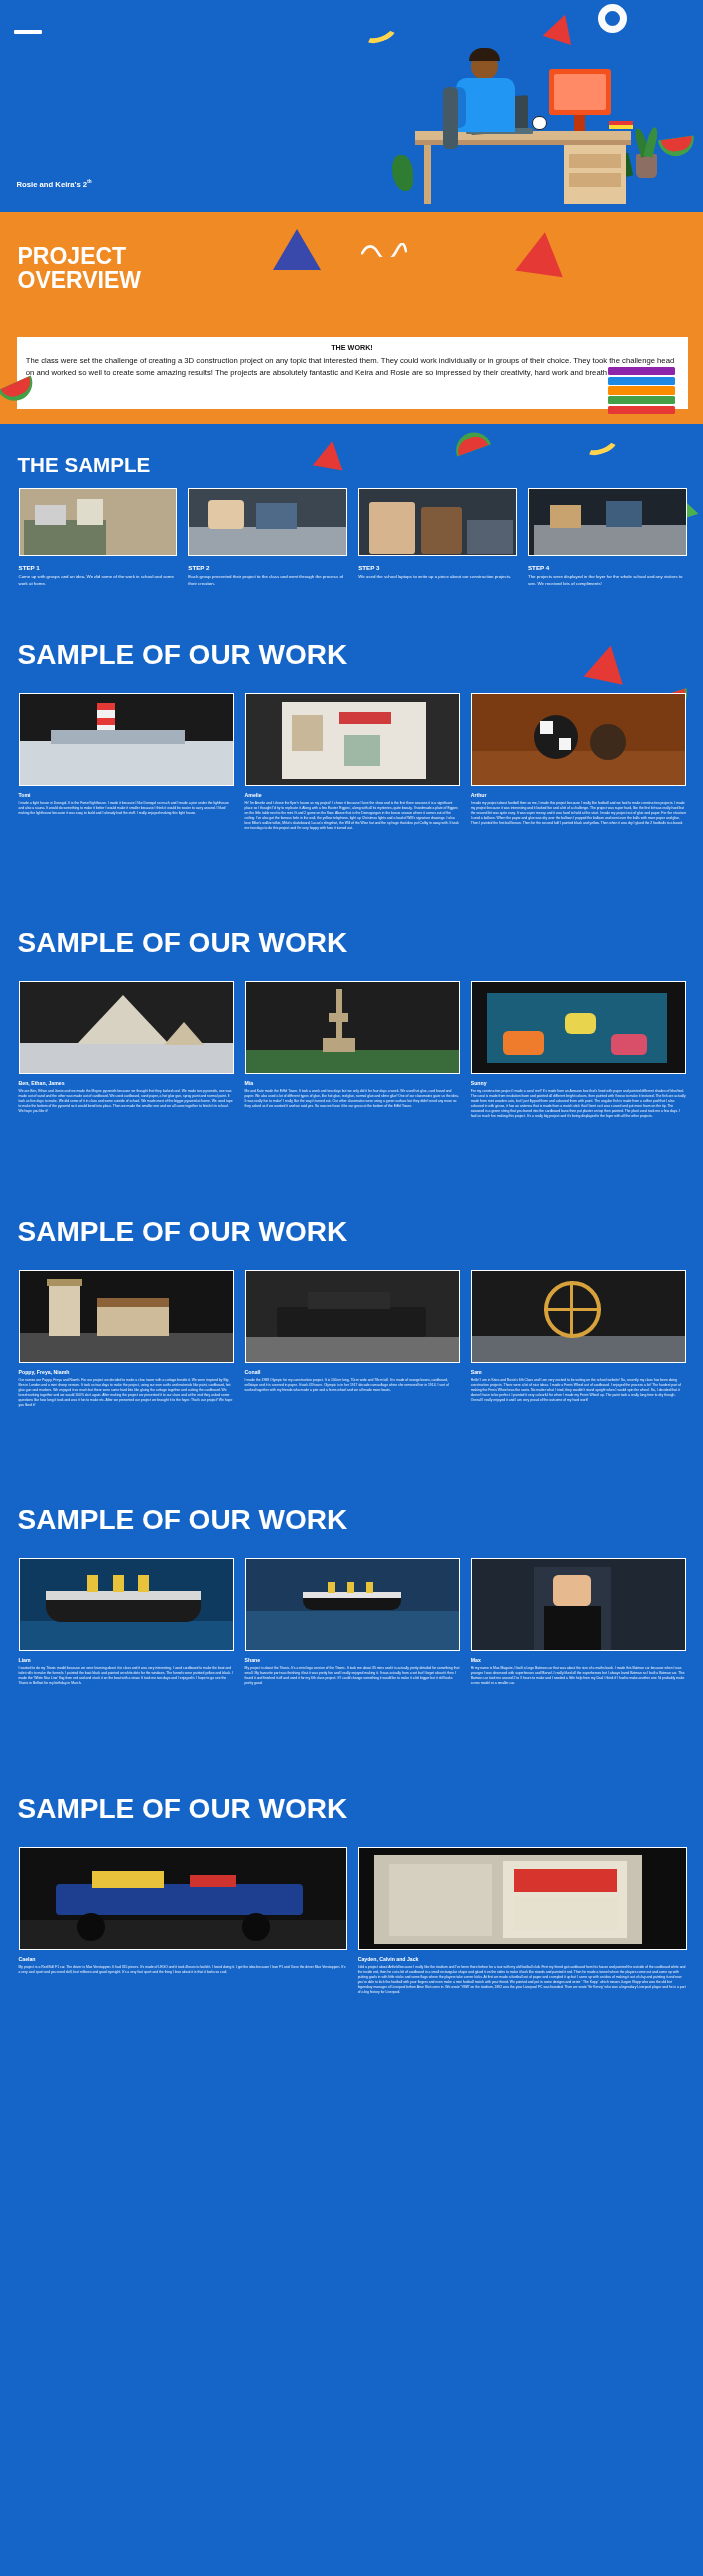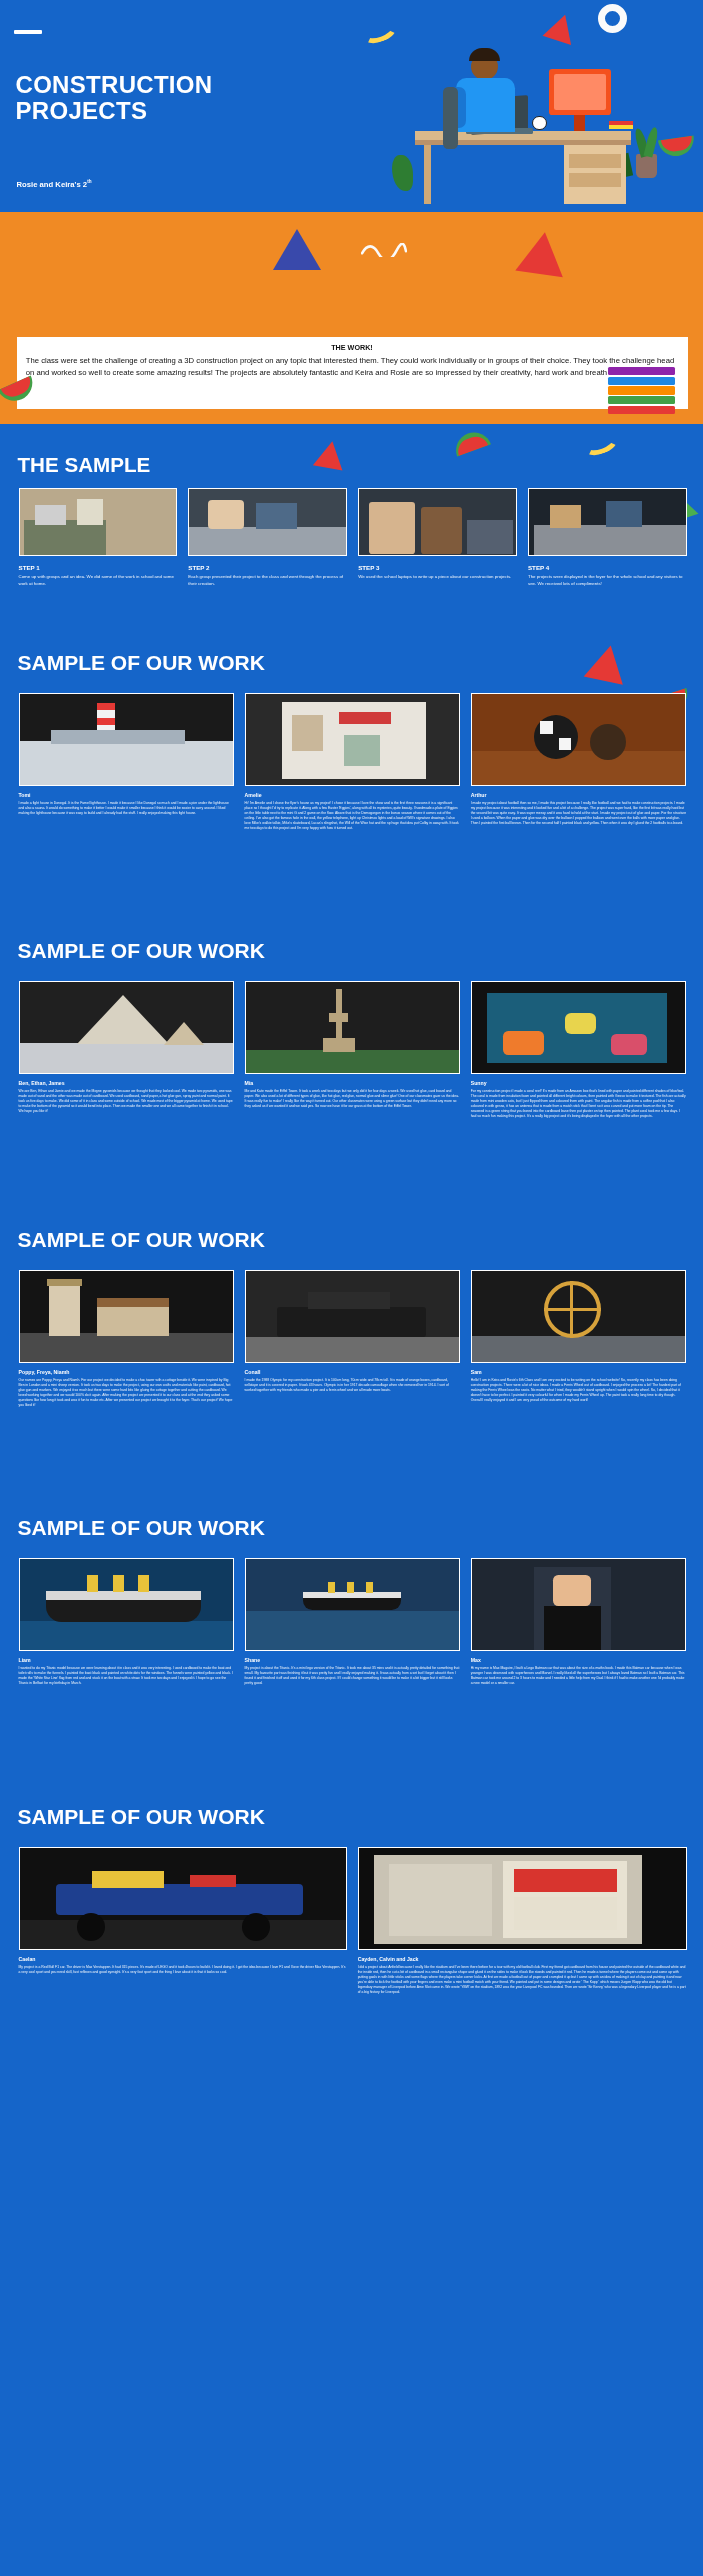--- a/index.html
+++ b/index.html
@@ -106,21 +106,21 @@
   .step-photo {
     height: 68px; background: #6d6f72; border: 1.5px solid #ffffff;
     position: relative; overflow: hidden;
   }
   .step-title { font-size: 6.2px; font-weight: bold; margin: 8.2px 0 3.1px; }
   .step-text { font-size: 4.4px; line-height: 1.45; opacity: .95; }
 
   
   .sample { position: absolute; left: 0; width: 704px; background: #1565c9; overflow: hidden; }
   .sample h2 {
-    position: absolute; left: 17.5px; top: 20px; font-size: 21px; font-weight: bold;
+    position: absolute; left: 17.5px; top: 8px; font-size: 28px; font-weight: bold;
   }
   .sample .row {
     position: absolute; left: 18.5px; top: 62px; width: 668px;
     display: grid; gap: 10.3px;
   }
   .cols-3 { grid-template-columns: repeat(3, 1fr); }
   .photo {
     height: 93px; background: #55585c; border: 1.5px solid #ffffff;
     position: relative; overflow: hidden;
   }
@@ -133,21 +133,20 @@
   .ph-el { position: absolute; }
 
   
   #sample5 .row { grid-template-columns: repeat(2, 1fr); }
 </style>
 </head>
 <body>
 
 <section id="hero">
   <div class="bar"></div>
-  <h1>CONSTRUCTION PROJECTS</h1>
   <div class="sub">
     <span>Rosie and Keira's 2</span><sup>th</sup>
   </div>
 
   <div class="shape banana" style="left:361px; top:20.6px;"></div>
   <div class="shape tri" style="left:546px; top:14.4px; transform:rotate(18deg);"></div>
   <div class="shape donut" style="left:598px; top:4.1px;"></div>
   <div class="shape melon" style="left:659px; top:138px; transform:rotate(-8deg);"></div>
   <div class="shape" style="left:392px; top:155px;">
     <div style="width:20.6px;height:36px;background:#2e7d32;border-radius:40% 60% 30% 70%;"></div>
@@ -185,20 +184,21 @@
 
     <div class="ds" style="left:138px; top:91px; width:14.4px; height:14.4px; background:#ffffff; border:1.5px solid #222; border-radius:50%;"></div>
 
     <div class="ds" style="left:242px; top:129px; width:20.6px; height:24px; background:#8d6e63; border-radius:2.1px 2.1px 5.2px 5.2px;"></div>
     <div class="ds" style="left:243px; top:103px; width:9.3px; height:29px; background:#2e7d32; border-radius:50% 50% 0 0; transform:rotate(-16deg);"></div>
     <div class="ds" style="left:253px; top:102px; width:9.3px; height:30px; background:#388e3c; border-radius:50% 50% 0 0; transform:rotate(14deg);"></div>
   </div>
 </section>
 
 <section id="overview">
+  <h2>PROJECT OVERVIEW</h2>
   <div class="brief-card">
     <div class="brief-title">THE WORK!</div>
     <div class="brief-body">The class were set the challenge of creating a 3D construction project on any topic that interested them. They could work individually or in groups of their choice. They took the challenge head on and worked so well to create some amazing results! The projects are absolutely fantastic and Keira and Rosie are so impressed by their creativity, hard work and breath of interests.</div>
   </div>
 
   <div class="shape tri tri-blue" style="left:273px; top:16.5px; border-left-width:24px; border-right-width:24px; border-bottom-width:41px;"></div>
   <div class="shape tri" style="left:518px; top:19.6px; border-left-width:24px; border-right-width:24px; border-bottom-width:42px; transform:rotate(8deg);"></div>
   <svg class="shape squiggle" style="left:361px; top:31px;" viewBox="0 0 90 28">
     <path d="M2 20 C 12 2, 24 2, 34 20 S 58 38, 70 14 S 86 6, 88 16" stroke="#fafafa" stroke-width="5" fill="none" stroke-linecap="round"></path>
   </svg>

